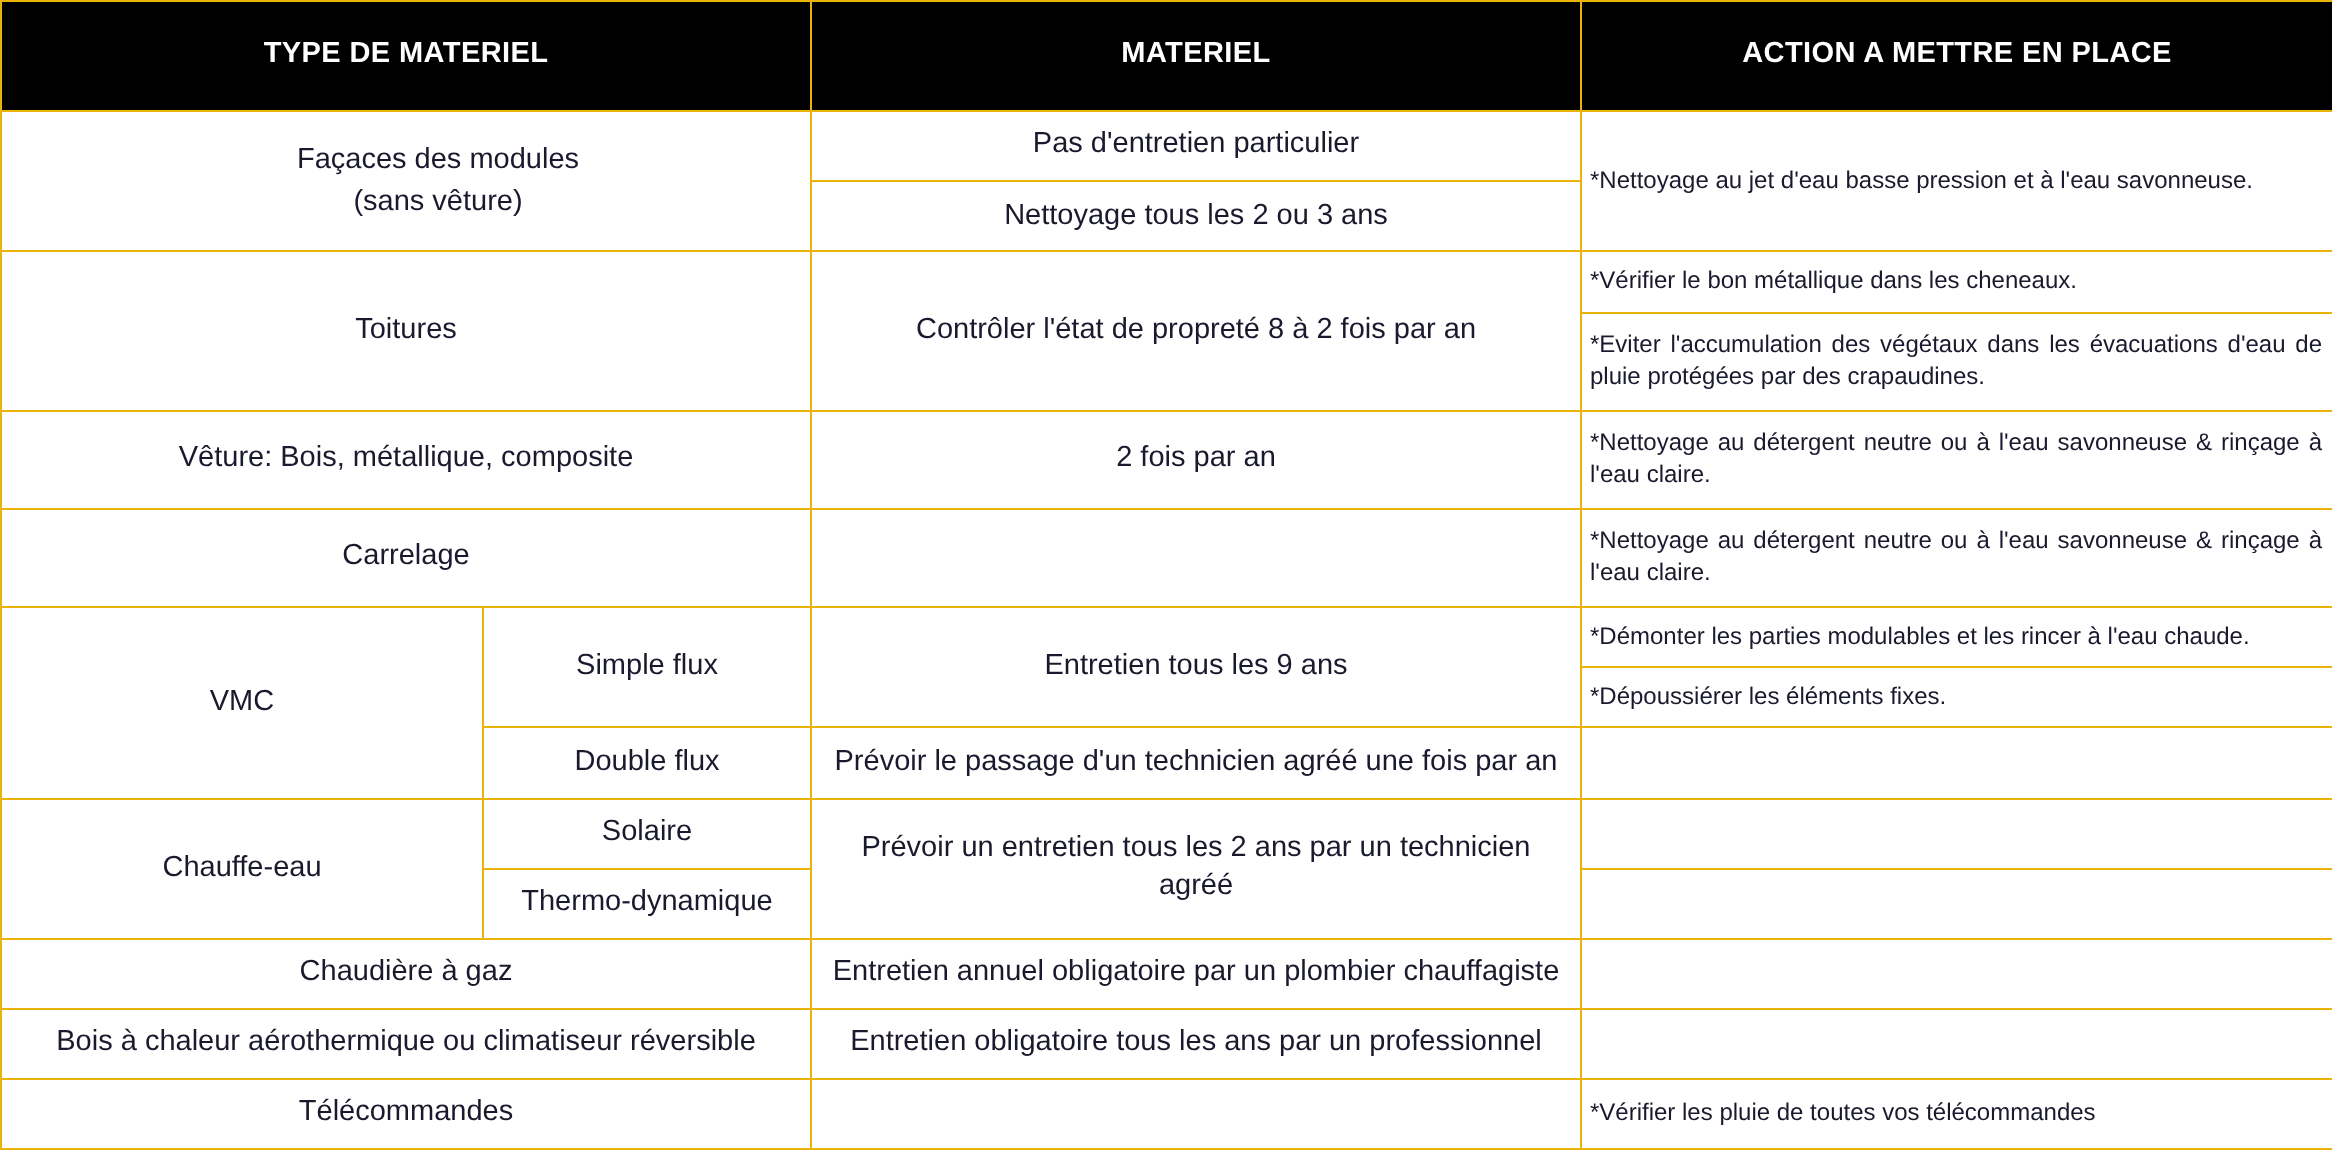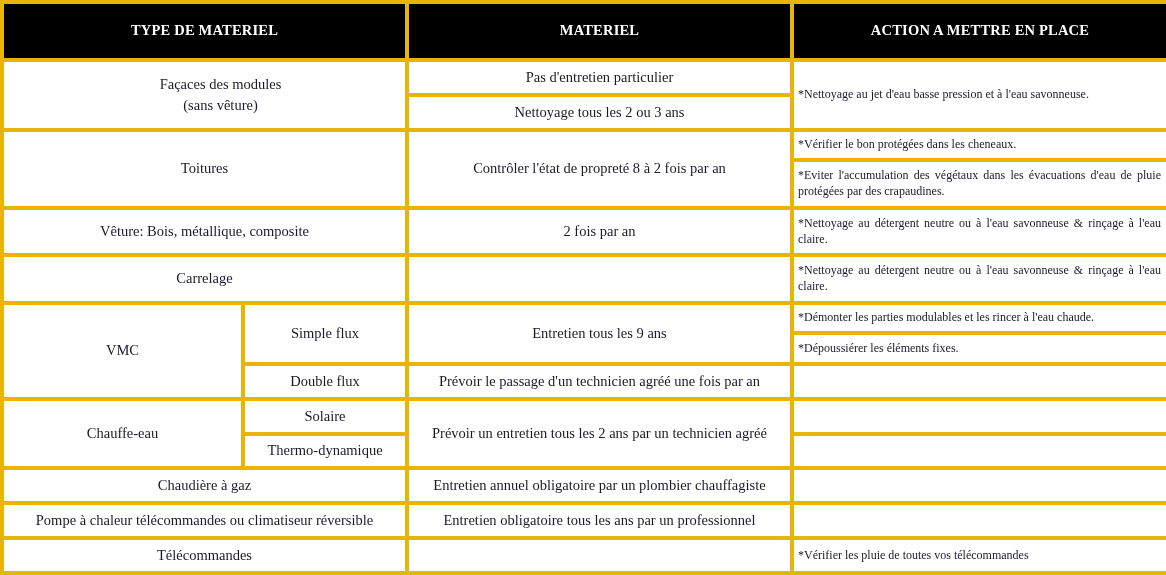--- a/index.html
+++ b/index.html
@@ -30,26 +30,25 @@
     border: 1px solid #a00000;
   }
 
   table.maint col.c-type      { width: 241px; }
   table.maint col.c-sub       { width: 164px; }
   table.maint col.c-freq      { width: 385px; }
   table.maint col.c-action    { width: 376px; }
 
   table.maint th,
   table.maint td {
-    border: 4px solid #eab308;
+    border: 1px solid #eab308;
     padding: 0;
     vertical-align: middle;
     font-size: 14.5px;
     line-height: 1.32;
-    font-family: Liberation Serif, serif;
   }
 
   
   thead th {
     background: #000000;
     color: #ffffff;
     font-weight: bold;
     font-size: 14.5px;
     letter-spacing: .2px;
     text-align: center;
@@ -132,21 +131,21 @@
       </tr>
 
       <tr>
         <td colspan="2" rowspan="2">
           <span class="ctr">Toitures</span>
         </td>
         <td rowspan="2">
           <span class="ctr">Contrôler l'état de propreté 8 à 2 fois par an</span>
         </td>
         <td class="action">
-          <span class="just">*Vérifier le bon protégées dans les cheneaux.</span>
+          <span class="just">*Vérifier le bon métallique dans les cheneaux.</span>
         </td>
       </tr>
       <tr>
         <td class="action">
           <span class="just">*Eviter l'accumulation des végétaux dans les évacuations d'eau de pluie protégées par des crapaudines.</span>
         </td>
       </tr>
 
       <tr>
         <td colspan="2">
@@ -233,21 +232,21 @@
         <td>
           <span class="ctr">Entretien annuel obligatoire par un plombier chauffagiste</span>
         </td>
         <td class="action empty">
           <span class="just"></span>
         </td>
       </tr>
 
       <tr>
         <td colspan="2">
-          <span class="ctr">Pompe à chaleur télécommandes ou climatiseur réversible</span>
+          <span class="ctr">Bois à chaleur aérothermique ou climatiseur réversible</span>
         </td>
         <td>
           <span class="ctr">Entretien obligatoire tous les ans par un professionnel</span>
         </td>
         <td class="action empty">
           <span class="just"></span>
         </td>
       </tr>
 
       <tr>

